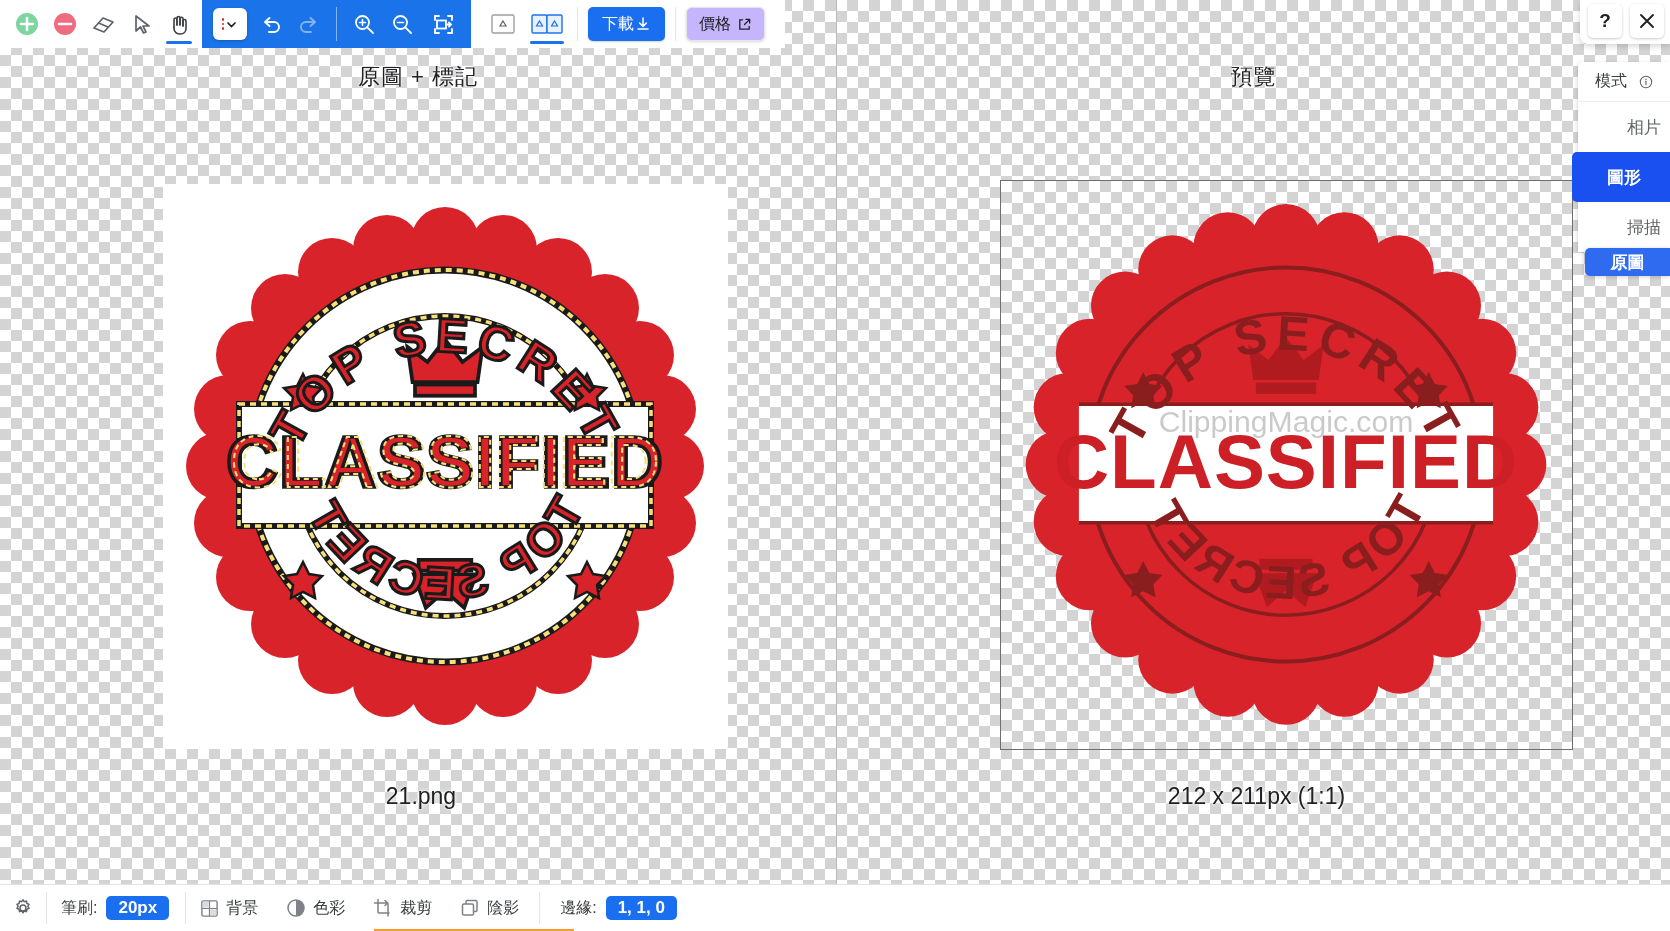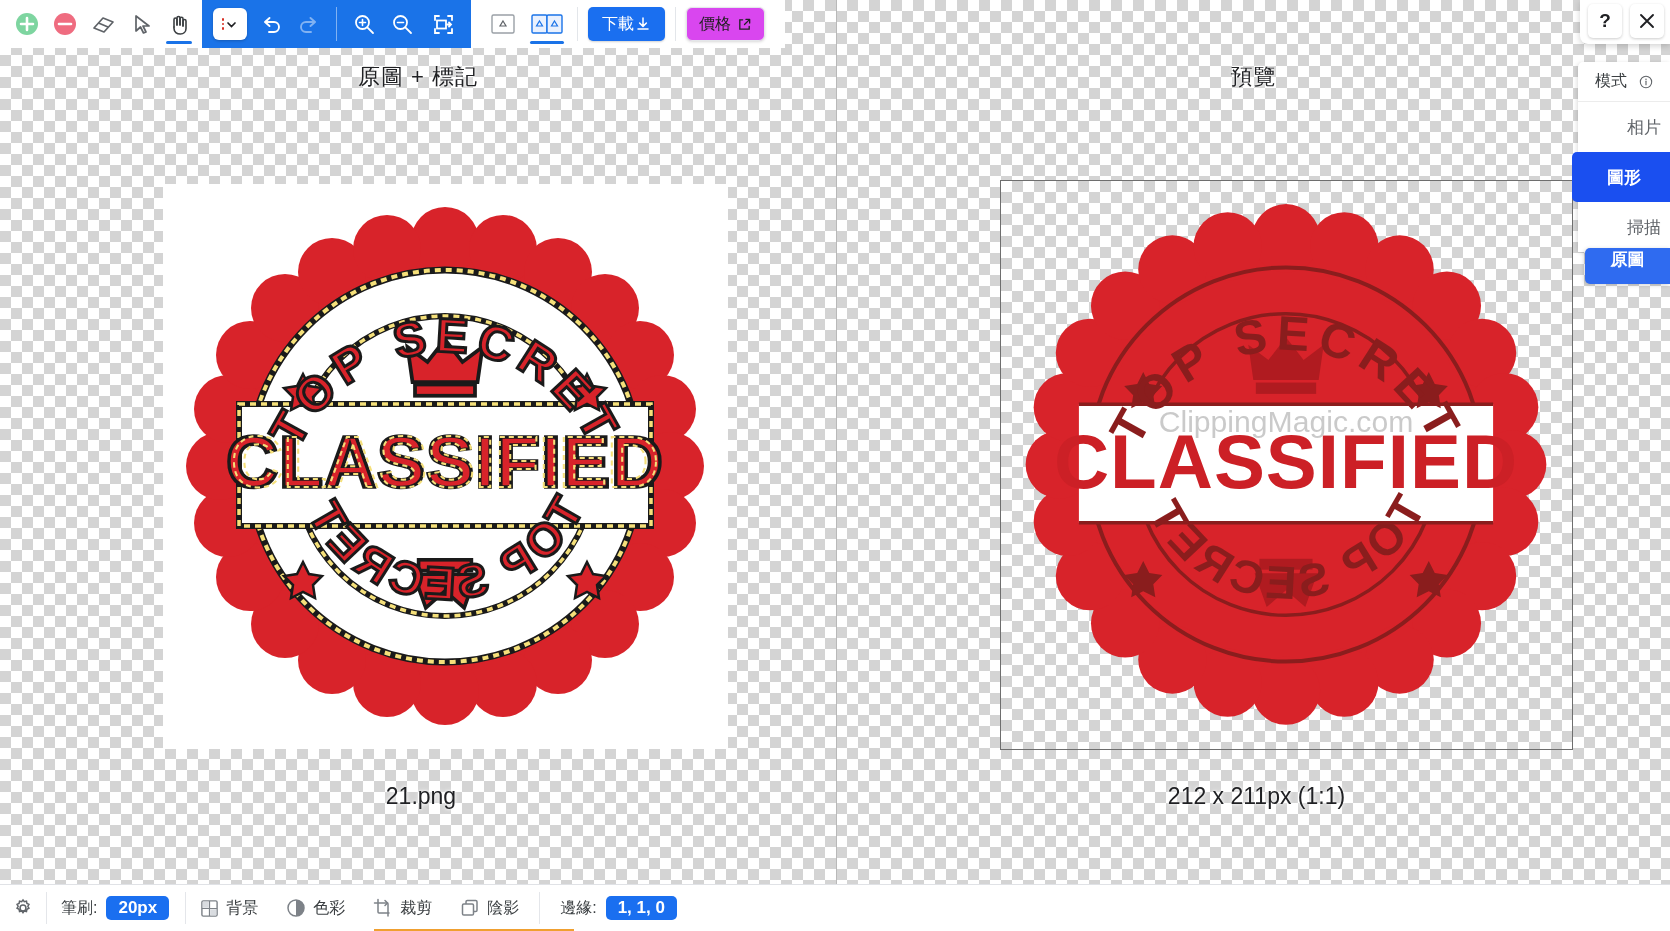--- a/index.html
+++ b/index.html
@@ -55,21 +55,21 @@
 
   .btn-primary {
     height: 34px; padding: 12px 14px; margin: 0 10px;
     background: #1a6ff0; color: #fff; border: none; border-radius: 5px;
     font-size: 16px; font-family: "Liberation Sans", sans-serif;
     display: flex; align-items: center; gap: 1px; cursor: pointer;
     box-shadow: 0 1px 2px rgba(0,0,0,.18);
   }
   .btn-white {
     height: 34px; padding: 0 12px; margin: 0 10px;
-    background: #d946ef; color: #1f1f1f; border: 1px solid #e4e6ea; border-radius: 6px;
+    background: #c4b5fd; color: #1f1f1f; border: 1px solid #e4e6ea; border-radius: 6px;
     font-size: 16px; font-family: "Liberation Sans", sans-serif;
     display: flex; align-items: center; gap: 6px; cursor: pointer;
     box-shadow: 0 1px 3px rgba(0,0,0,.16);
   }
 
   
   .stage { position: absolute; top: 0; left: 0; width: 1670px; height: 884px; }
   .pane {
     position: absolute; top: 0; height: 884px;
     display: flex; flex-direction: column; align-items: center;
@@ -126,23 +126,23 @@
   .mode-item {
     height: 50px; display: flex; align-items: center; justify-content: center;
     font-size: 17px; color: #5f6368; cursor: pointer; background: #fff; padding-left: 40px;
   }
   .mode-item.selected {
     background: #1a4ff0; color: #fff; font-weight: bold;
     border-radius: 5px 0 0 5px; margin-left: -6px; padding-left: 6px;
   }
   .orig-btn {
     position: absolute; right: 0; top: 248px; z-index: 45;
-    width: 85px; height: 36px;
+    width: 85px; height: 28px;
     background: #2f6bf0; color: #fff; font-size: 17px; font-weight: bold;
-    display: flex; justify-content: center;
+    display: flex; align-items: center; justify-content: center;
     border-radius: 5px 0 0 5px; cursor: pointer;
     box-shadow: -1px 1px 4px rgba(0,0,0,.18);
   }
 
   
   .bottombar {
     position: absolute; left: 0; bottom: 0; width: 1670px; height: 47px;
     background: #fff; border-top: 1px solid #e0e2e6;
     display: flex; align-items: center; z-index: 40;
   }

